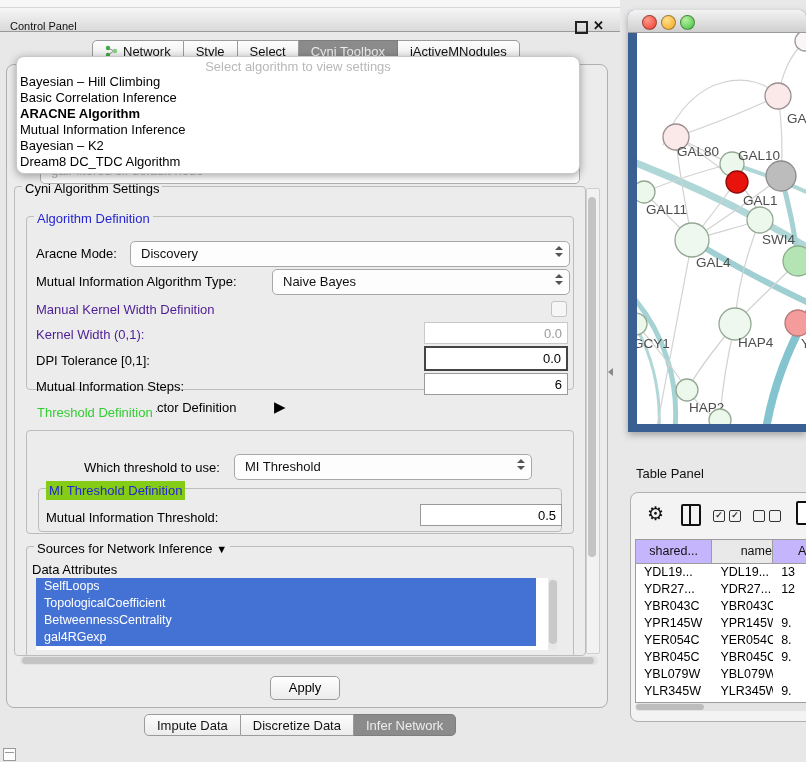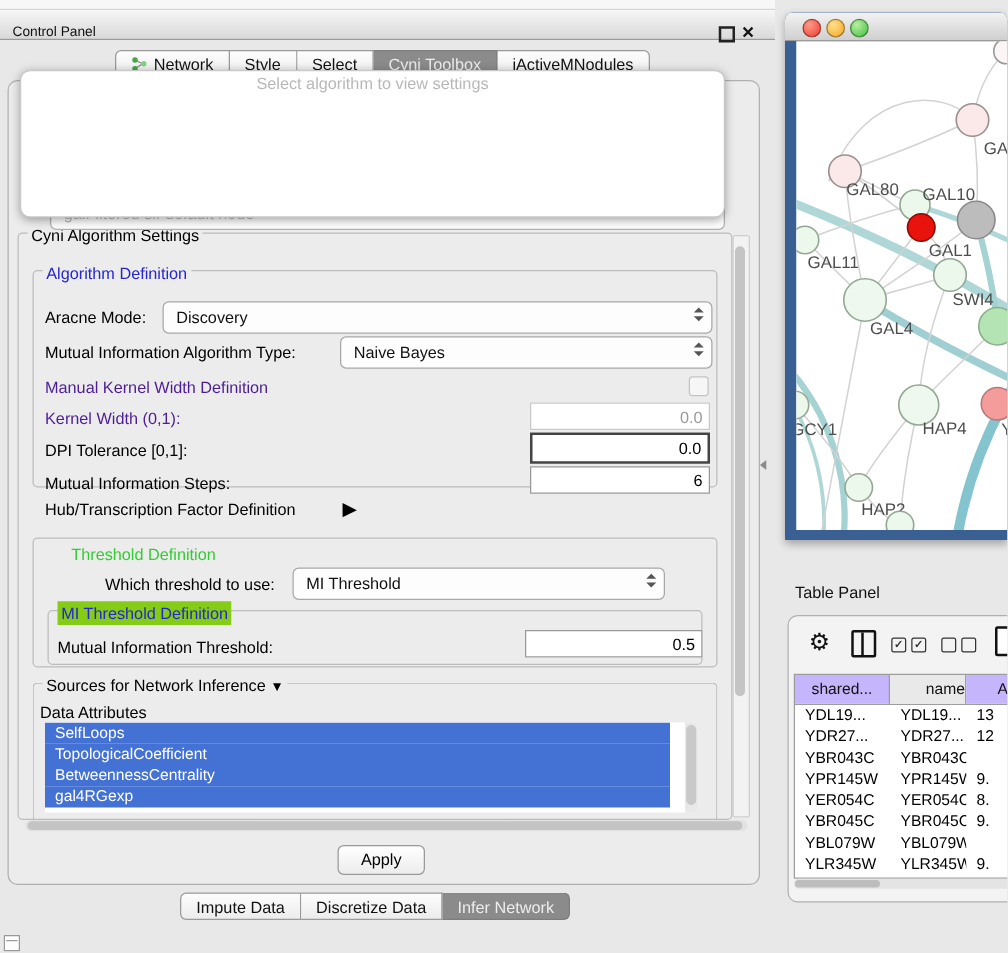--- a/index.html
+++ b/index.html
@@ -147,20 +147,28 @@
   </div>
 
   <div class="abs" id="cp-body"></div>
 
   <div class="abs" id="network-combo">
     <span>galFiltered sif default node</span>
   </div>
 
   <div class="abs" id="algo-popup">
     <div id="popup-prompt">Select algorithm to view settings</div>
+    <div id="popup-items">
+        <div class="popup-item">Bayesian – Hill Climbing</div>
+        <div class="popup-item">Basic Correlation Inference</div>
+        <div class="popup-item bold">ARACNE Algorithm</div>
+        <div class="popup-item">Mutual Information Inference</div>
+        <div class="popup-item">Bayesian – K2</div>
+        <div class="popup-item">Dream8 DC_TDC Algorithm</div>
+      </div>
   </div>
 
   <div class="group" style="left:14px;top:186px;width:570px;height:468px;"></div>
   <span class="legend" style="left:22px;top:179px;color:#000;">Cyni Algorithm Settings</span>
 
   <div class="vscroll" style="left:586px;top:188px;width:12px;height:464px;">
     <div class="vthumb" style="top:8px;height:360px;"></div>
   </div>
 
   <div class="group" style="left:26px;top:216px;width:546px;height:172px;"></div>
@@ -193,21 +201,21 @@
   <span class="lbl" style="left:36px;top:353px;">DPI Tolerance [0,1]:</span>
   <input class="tfield focus" style="left: 424px; top: 346px; width: 144px; height: 25px;" readonly="" value="0.0">
 
   <span class="lbl" style="left:36px;top:379px;">Mutual Information Steps:</span>
   <input class="tfield" style="left: 424px; top: 373px; width: 144px; height: 22px;" readonly="" value="6">
 
   <span class="lbl" style="left:36px;top:400px;">Hub/Transcription Factor Definition</span>
   <span class="abs" style="left:274px;top:398px;font-size:15px;">▶</span>
 
   <div class="group" style="left:26px;top:430px;width:546px;height:102px;"></div>
-  <span class="legend green" style="left:34px;top:434px;margin-left:20px;">Threshold Definition</span>
+  <span class="legend green" style="left:34px;top:403px;">Threshold Definition</span>
 
   <span class="lbl" style="left:84px;top:460px;">Which threshold to use:</span>
   <div class="combo" style="left:234px;top:454px;width:296px;height:24px;">
     <span>MI Threshold</span>
     <div class="arrows">
         <i class="up"></i>
         <i class="dn"></i>
       </div>
   </div>
 

